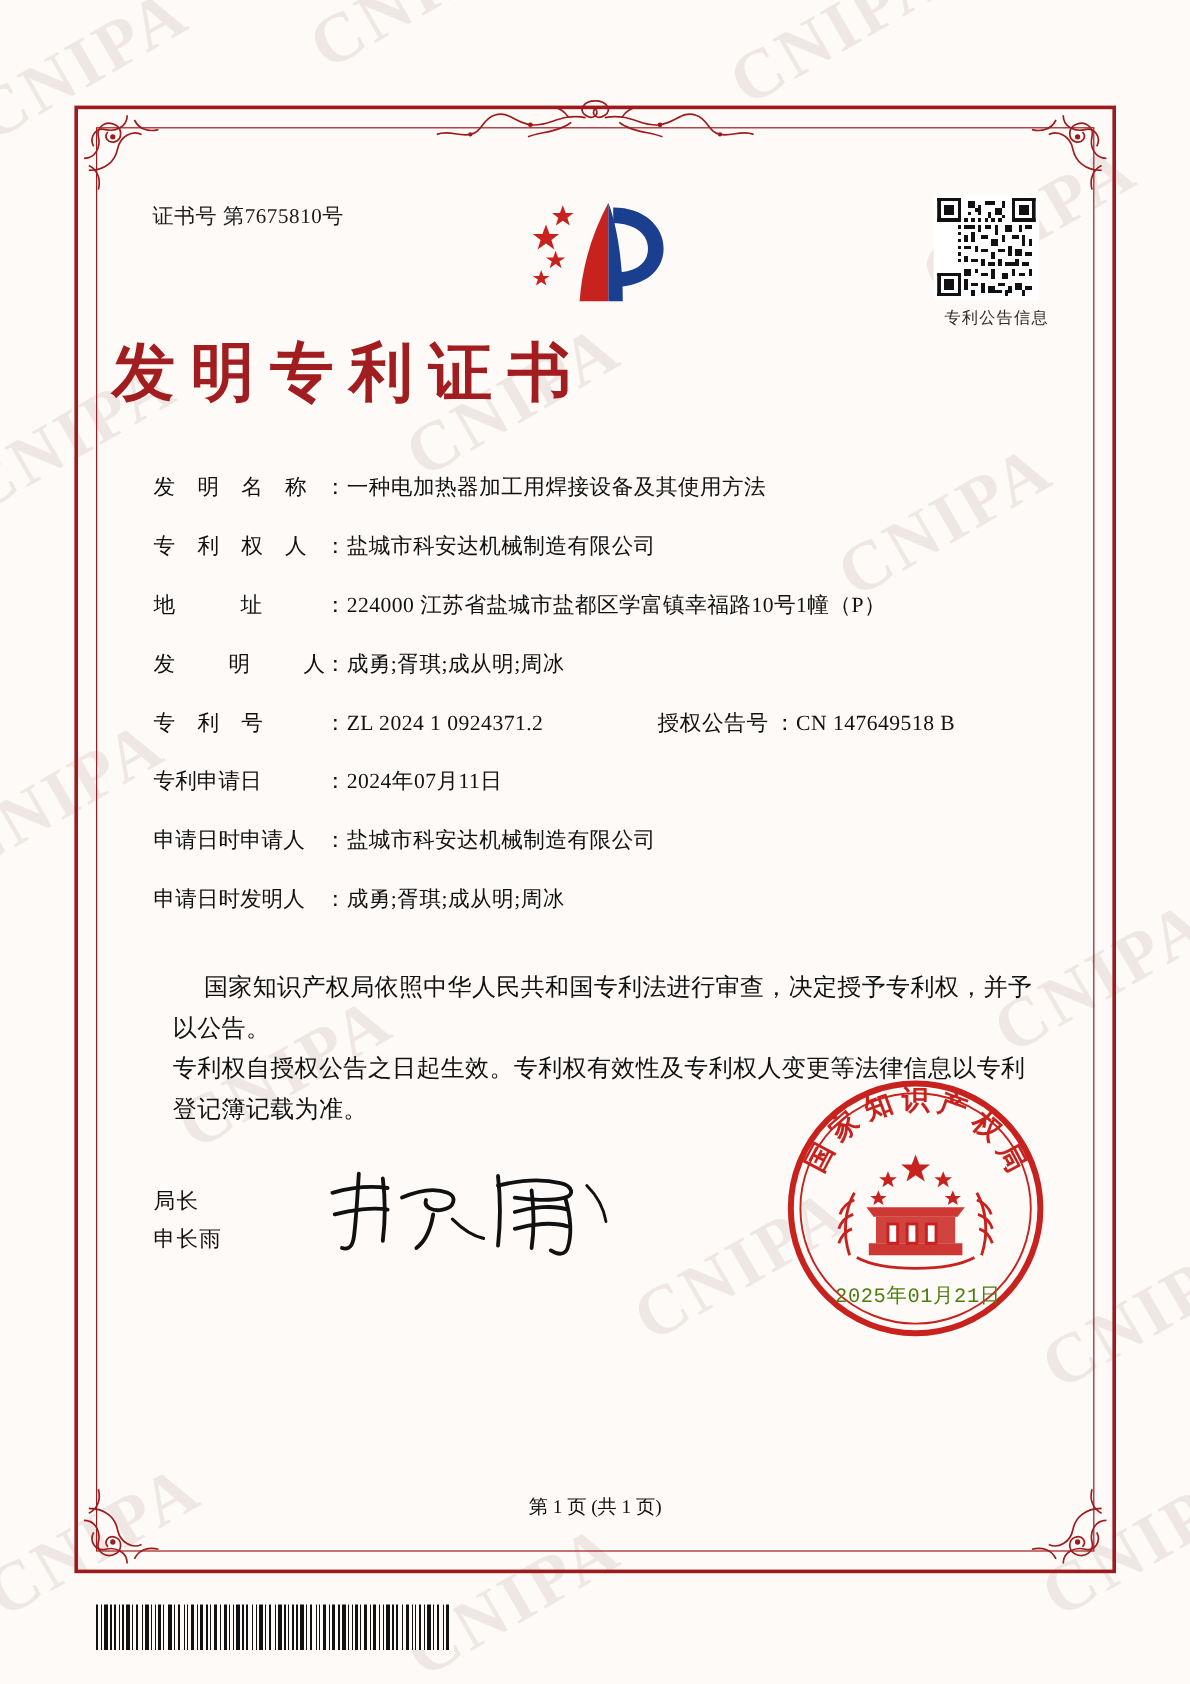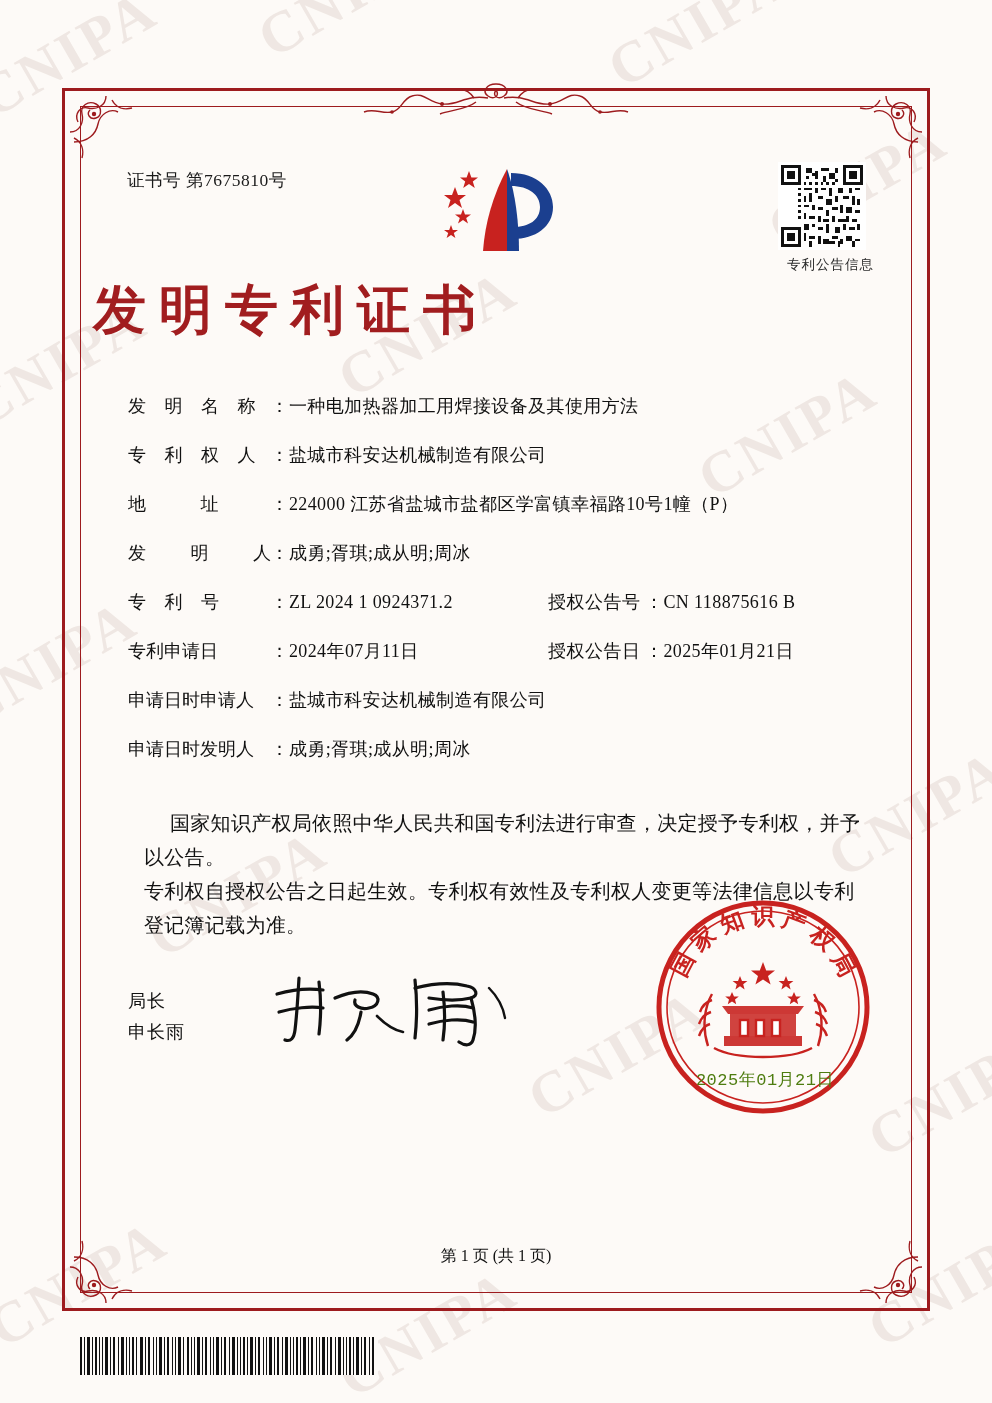--- a/index.html
+++ b/index.html
@@ -472,31 +472,27 @@
     <div class="row">
       <span class="lbl sp2">发  明  人</span>
       <span class="val">：成勇;胥琪;成从明;周冰</span>
     </div>
 
     <div class="row">
       <span class="lbl sp1">专   利   号</span>
       <span class="val">：ZL 2024 1 0924371.2</span>
       <span class="col2">
         <span class="lbl2">授权公告号</span>
-        <span class="val">：CN 118875616 B</span>
+        <span class="val">：CN 147649518 B</span>
       </span>
     </div>
 
     <div class="row">
       <span class="lbl">专利申请日</span>
       <span class="val">：2024年07月11日</span>
-      <span class="col2">
-        <span class="lbl2">授权公告日</span>
-        <span class="val">：2025年01月21日</span>
-      </span>
     </div>
 
     <div class="row">
       <span class="lbl">申请日时申请人</span>
       <span class="val">：盐城市科安达机械制造有限公司</span>
     </div>
 
     <div class="row">
       <span class="lbl">申请日时发明人</span>
       <span class="val">：成勇;胥琪;成从明;周冰</span>

